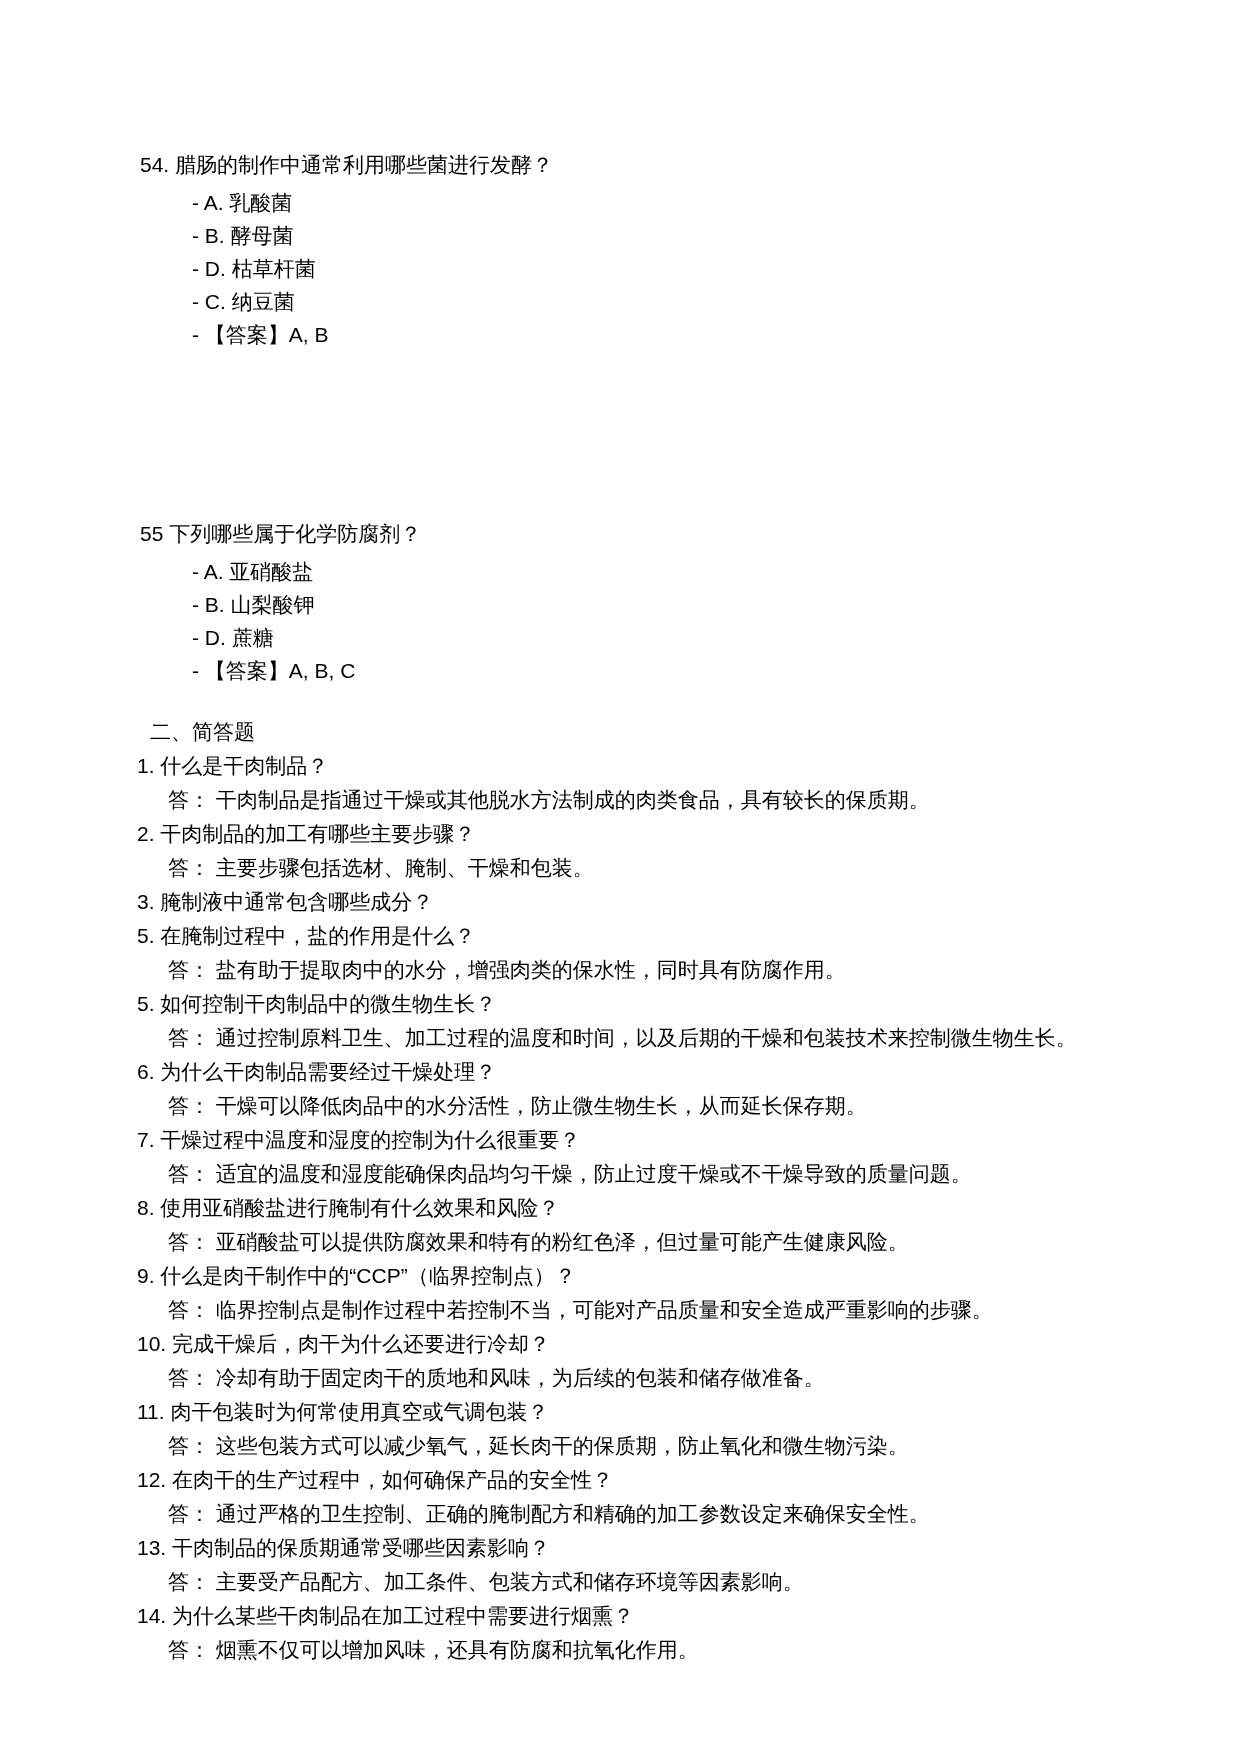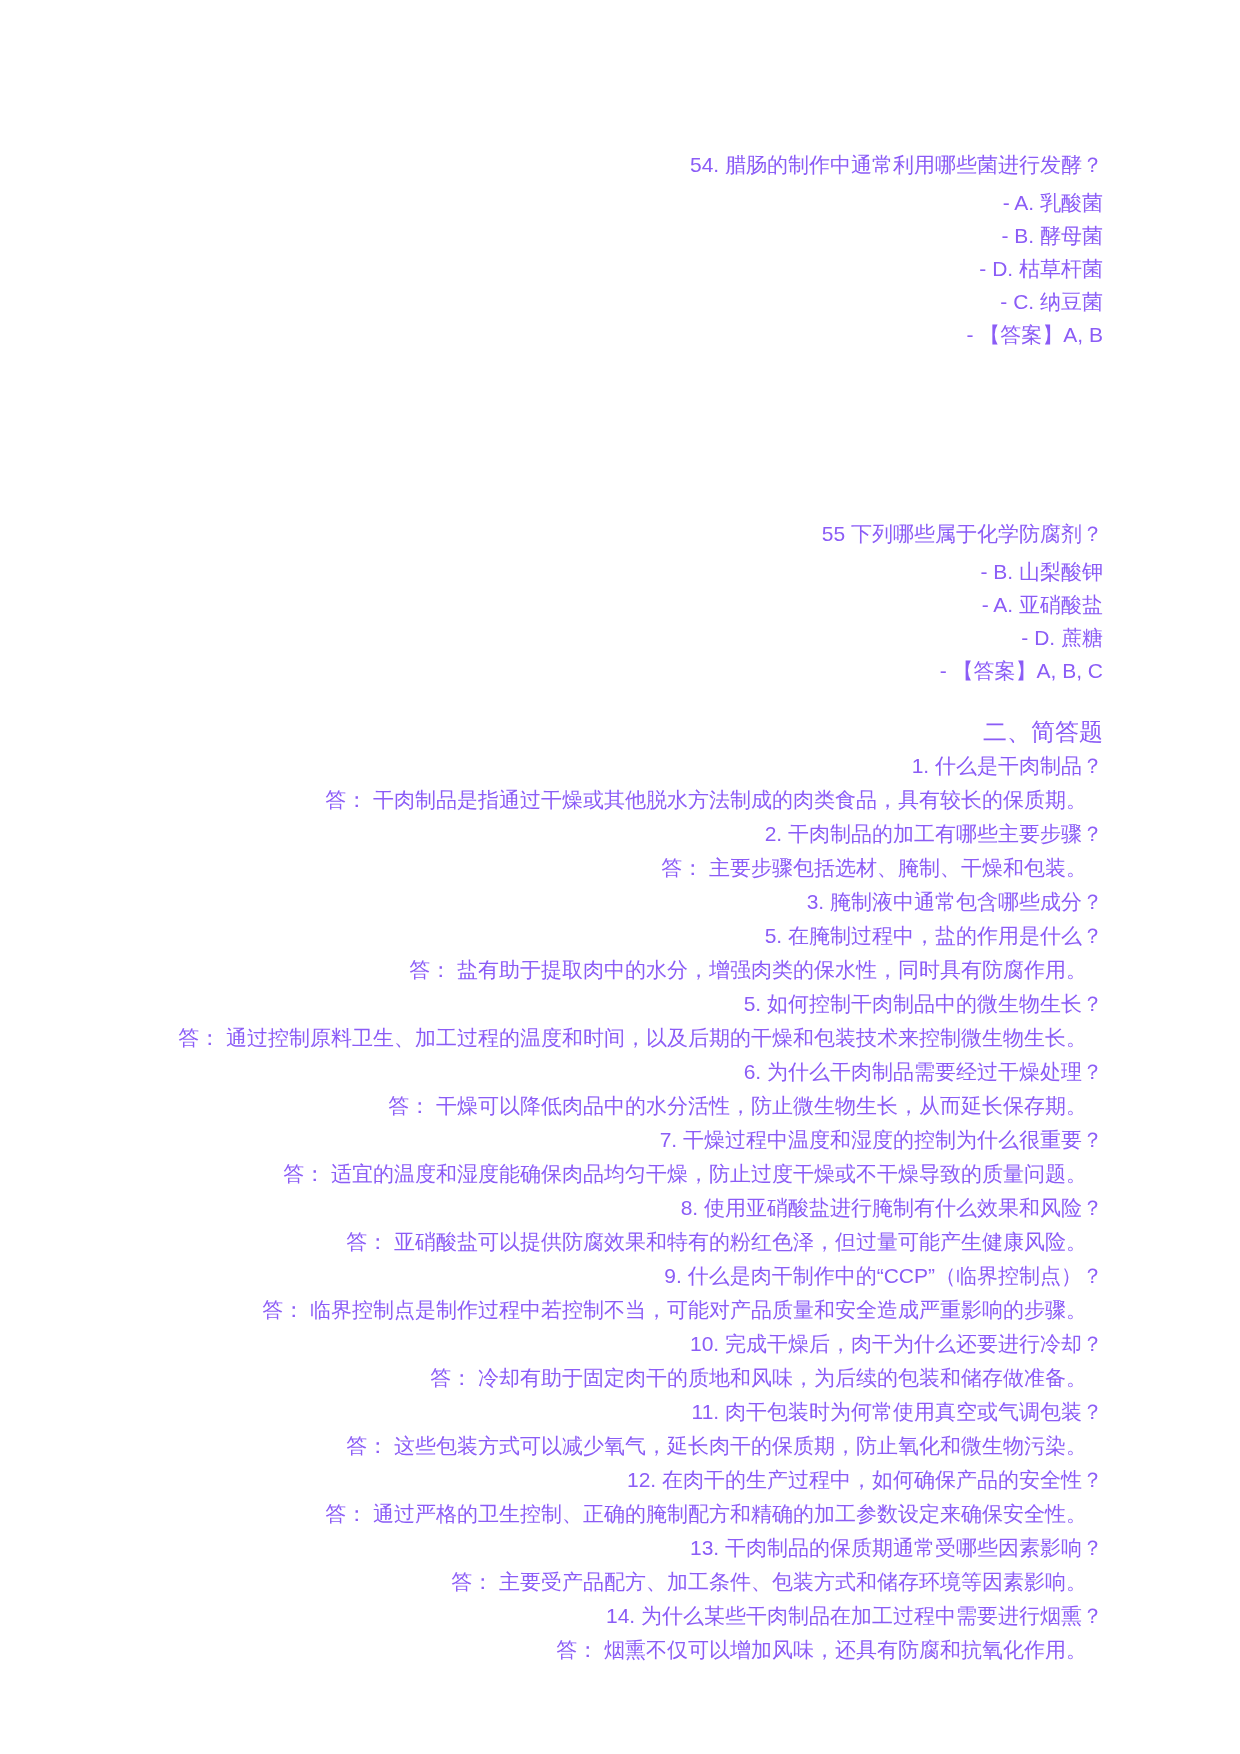--- a/index.html
+++ b/index.html
@@ -10,38 +10,37 @@
   .page {
     position: relative;
     width: 1240px;
     height: 1754px;
     box-sizing: border-box;
     padding: 148px 137px 0 137px;
     background: #ffffff;
     overflow: hidden;
     font-family: "Liberation Sans", "DejaVu Sans", sans-serif;
     font-size: 21px;
-    color: #8b5cf6;
-    text-align: right;
+    color: #000000;
   }
   p { margin: 0; }
   .mc-q {
     line-height: 34px;
     margin-bottom: 4px;
     margin-left: 3px;
   }
   .mc-opt, .mc-ans {
     line-height: 33px;
     padding-left: 55px;
   }
   .spacer-between {
     height: 166px;
   }
   .section-title {
-    font-size: 24px;
+    font-size: 21px;
     font-weight: normal;
     margin: 28px 0 0 13px;
     line-height: 34px;
   }
   .qa-q {
     line-height: 34px;
   }
   .qa-a {
     line-height: 34px;
     text-indent: 31px;
@@ -59,22 +58,22 @@
     <p class="mc-opt">- B. 酵母菌</p>
     <p class="mc-opt">- D. 枯草杆菌</p>
     <p class="mc-opt">- C. 纳豆菌</p>
     <p class="mc-ans">- 【答案】A, B</p>
   </section>
 
   <div class="spacer-between"></div>
 
   <section class="mc-block">
     <p class="mc-q">55 下列哪些属于化学防腐剂？</p>
+    <p class="mc-opt">- A. 亚硝酸盐</p>
     <p class="mc-opt">- B. 山梨酸钾</p>
-    <p class="mc-opt">- A. 亚硝酸盐</p>
     <p class="mc-opt">- D. 蔗糖</p>
     <p class="mc-ans">- 【答案】A, B, C</p>
   </section>
 
   <h2 class="section-title">二、简答题</h2>
 
   <div class="qa-list">
     <p class="qa-q">1. 什么是干肉制品？</p>
     <p class="qa-a">答： 干肉制品是指通过干燥或其他脱水方法制成的肉类食品，具有较长的保质期。</p>
     <p class="qa-q">2. 干肉制品的加工有哪些主要步骤？</p>

